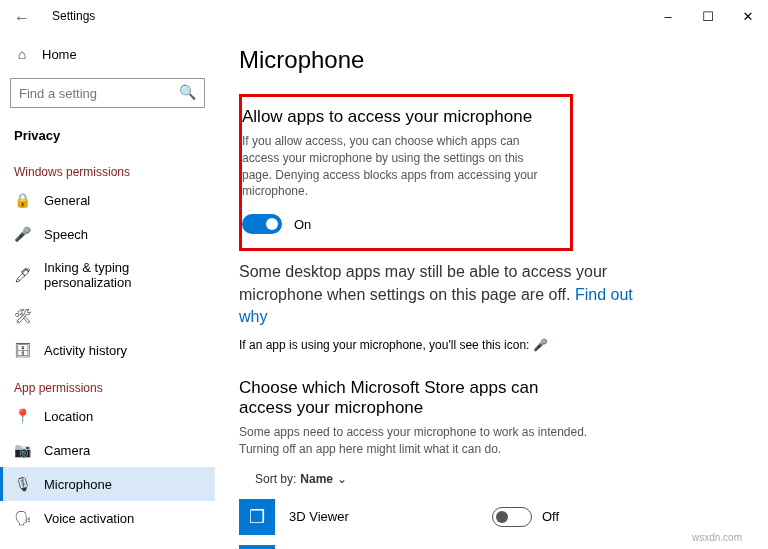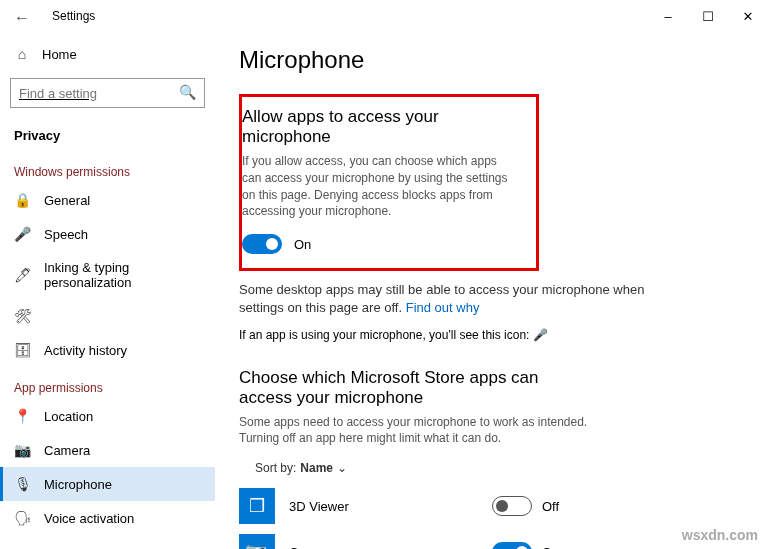--- a/index.html
+++ b/index.html
@@ -6,47 +6,47 @@
 body { width: 768px; height: 549px; background: #fff; overflow: hidden; font-size: 13px; color: #000; }
 .titlebar { height: 32px; display: flex; align-items: center; }
 .titlebar .back { width: 44px; text-align: center; font-size: 16px; color: #555; }
 .titlebar .ttl { font-size: 12px; flex: 0 0 auto; margin-left: 8px; }
 .titlebar .spacer { flex: 1; }
 .winbtn { width: 40px; height: 32px; display: flex; align-items: center; justify-content: center; font-size: 13px; font-family: "Segoe MDL2 Assets", sans-serif; }
 .main { display: flex; height: calc(100% - 32px); }
 .sidebar { width: 215px; padding: 6px 0 0 0; border-right: 0; }
 .home { display: flex; align-items: center; padding: 8px 14px; gap: 12px; font-size: 13px; }
 .searchwrap { margin: 8px 10px; position: relative; }
-.searchbox { width: 100%; height: 30px; border: 1px solid #999; padding: 0 28px 0 8px; font-size: 13px; background: #fff; text-decoration: underline; }
+.searchbox { width: 100%; height: 30px; border: 1px solid #999; padding: 0 28px 0 8px; font-size: 13px; background: #fff; }
 .searchicon { position: absolute; right: 8px; top: 6px; font-size: 14px; color: #333; }
 .section-title { font-weight: 600; font-size: 13px; padding: 12px 14px 8px; }
 .group-label { font-size: 12px; color: #7f1d1d; padding: 14px 14px 4px; }
 .navitem { display: flex; align-items: center; padding: 9px 14px; gap: 14px; font-size: 13px; cursor: default; }
 .navitem.active { background: #d9e8f7; border-left: 3px solid #0078d4; padding-left: 11px; }
 .navicon { width: 16px; text-align: center; font-size: 14px; color: #333; }
 .content { flex: 1; padding: 14px 24px 0 24px; overflow: hidden; position: relative; }
 h1 { font-size: 24px; font-weight: 400; margin-bottom: 20px; }
-.redbox { border: 3px solid #e30000; padding: 10px 20px 14px 0; margin-bottom: 10px; width: 300px; }
+.redbox { border: 3px solid #e30000; padding: 10px 20px 14px 0; margin-bottom: 10px; width: 334px; }
 h2 { font-size: 17px; font-weight: 400; margin-bottom: 6px; }
 .desc { font-size: 12px; color: #555; line-height: 1.4; margin-bottom: 14px; max-width: 350px; }
 .togglerow { display: flex; align-items: center; gap: 12px; }
 .toggle { width: 40px; height: 20px; border-radius: 10px; background: #0078d4; position: relative; }
 .toggle.off { background: #fff; border: 1px solid #555; }
 .knob { width: 12px; height: 12px; border-radius: 50%; background: #fff; position: absolute; top: 4px; right: 4px; }
 .toggle.off .knob { left: 3px; right: auto; top: 3px; background: #555; }
-.note { font-size: 13px; color: #333; margin: 10px 0; max-width: 420px; line-height: 1.4; }
+.note { font-size: 16px; color: #333; margin: 10px 0; max-width: 420px; line-height: 1.4; }
 .link { color: #0067c0; cursor: pointer; }
 .iconnote { display: flex; align-items: center; gap: 4px; font-size: 12px; margin: 10px 0 26px; }
 .sortrow { font-size: 12px; color: #333; margin: 10px 16px 8px; display: flex; gap: 4px; align-items: center; }
 .applist { display: flex; flex-direction: column; }
 .approw { display: flex; align-items: center; height: 46px; gap: 14px; width: 320px; }
 .appicon { width: 36px; height: 36px; background: #0078d4; display: flex; align-items: center; justify-content: center; color: #fff; font-size: 18px; }
 .appname { flex: 1; font-size: 13px; }
 .apptoggle { display: flex; align-items: center; gap: 10px; }
-.watermark { position: absolute; bottom: 6px; right: 10px; font-size: 14px; color: #aaa; font-weight: bold; }
+.watermark { position: absolute; bottom: 6px; right: 26px; font-size: 10px; color: #aaa; }
 </style>
 </head>
 <body>
 
 <div class="titlebar">
   <div class="back">←</div>
   <div class="ttl">Settings</div>
   <div class="spacer"></div>
   <div class="winbtn">–</div>
   <div class="winbtn">☐</div>

